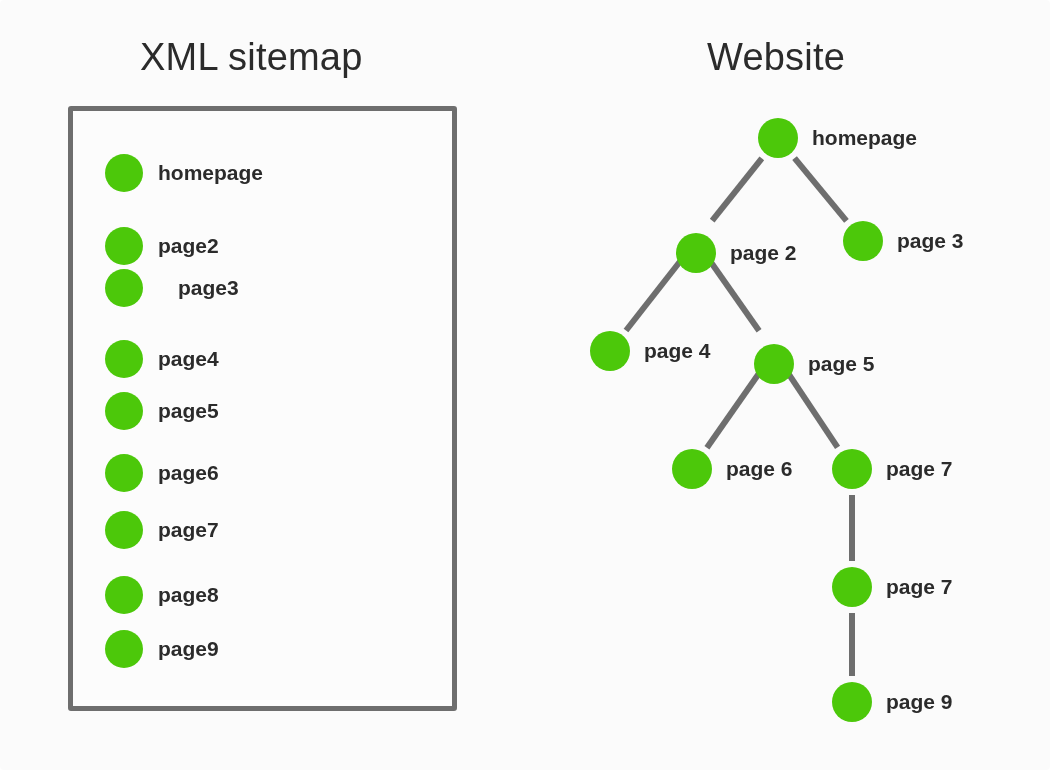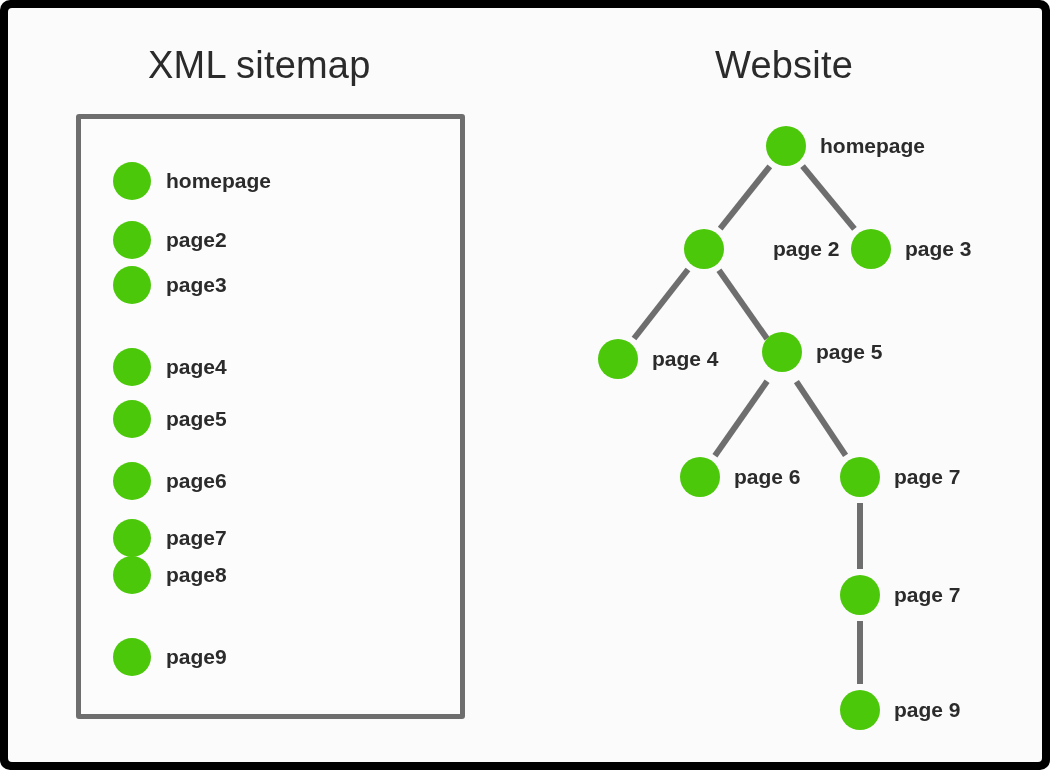--- a/index.html
+++ b/index.html
@@ -13,22 +13,22 @@
     font-family: "Liberation Sans", sans-serif;
     overflow: hidden;
   }
 
   #canvas {
     position: relative;
     width: 1050px;
     height: 770px;
     box-sizing: border-box;
     background: #000000;
-    padding: 8px;
-    border-radius: 10px;
+    padding: 0;
+    border-radius: 22px;
   }
 
   #inner {
     position: relative;
     width: 100%;
     height: 100%;
     background: #fbfbfb;
     border-radius: 4px;
     overflow: hidden;
   }
@@ -134,45 +134,45 @@
   <div id="inner">
 
     <div class="panel-title" id="title-sitemap">XML sitemap</div>
 
     <div id="sitemap-box">
       <div id="sitemap-list">
           <div class="list-row" style="top: 43px;">
             <div class="dot" style="background: rgb(76, 200, 10);"></div>
             <div class="list-label">homepage</div>
           </div>
-          <div class="list-row" style="top: 102px; text-align: right;">
+          <div class="list-row" style="top: 116px; text-align: right;">
             <div class="dot" style="background: rgb(76, 200, 10);"></div>
             <div class="list-label">page2</div>
           </div>
-          <div class="list-row" style="top: 147px;">
+          <div class="list-row" style="top: 158px; gap: 20px;">
             <div class="dot" style="background: rgb(76, 200, 10);"></div>
             <div class="list-label">page3</div>
           </div>
           <div class="list-row" style="top: 229px;">
             <div class="dot" style="background: rgb(76, 200, 10);"></div>
             <div class="list-label">page4</div>
           </div>
           <div class="list-row" style="top: 281px;">
             <div class="dot" style="background: rgb(76, 200, 10);"></div>
             <div class="list-label">page5</div>
           </div>
           <div class="list-row" style="top: 343px;">
             <div class="dot" style="background: rgb(76, 200, 10);"></div>
             <div class="list-label">page6</div>
           </div>
           <div class="list-row" style="top: 400px;">
             <div class="dot" style="background: rgb(76, 200, 10);"></div>
             <div class="list-label">page7</div>
           </div>
-          <div class="list-row" style="top: 437px;">
+          <div class="list-row" style="top: 465px;">
             <div class="dot" style="background: rgb(76, 200, 10);"></div>
             <div class="list-label">page8</div>
           </div>
           <div class="list-row" style="top: 519px;">
             <div class="dot" style="background: rgb(76, 200, 10);"></div>
             <div class="list-label">page9</div>
           </div>
         </div>
     </div>
 
@@ -186,33 +186,33 @@
           <line x1="710.9485834345354" y1="262.27298411837734" x2="759.0514165654646" y2="330.72701588162266" stroke="#6e6e6e" stroke-width="6" stroke-linecap="butt"></line>
           <line x1="759.0777681797123" y1="373.29147710943494" x2="706.9222318202877" y2="447.70852289056506" stroke="#6e6e6e" stroke-width="6" stroke-linecap="butt"></line>
           <line x1="788.422205101856" y1="373.6333076527839" x2="837.577794898144" y2="447.3666923472161" stroke="#6e6e6e" stroke-width="6" stroke-linecap="butt"></line>
           <line x1="852" y1="495" x2="852" y2="561" stroke="#6e6e6e" stroke-width="6" stroke-linecap="butt"></line>
           <line x1="852" y1="613" x2="852" y2="676" stroke="#6e6e6e" stroke-width="6" stroke-linecap="butt"></line>
         </svg>
     <div class="node" style="left: 758px; top: 118px;">
           <div class="dot" style="background: rgb(76, 200, 10);"></div>
           <div class="node-label">homepage</div>
         </div>
-        <div class="node" style="left: 676px; top: 221px; gap: 35px;">
+        <div class="node" style="left: 676px; top: 233px;">
           <div class="dot" style="background: rgb(76, 200, 10);"></div>
           <div class="node-label">page 2</div>
         </div>
         <div class="node" style="left: 843px; top: 221px;">
           <div class="dot" style="background: rgb(76, 200, 10);"></div>
           <div class="node-label">page 3</div>
         </div>
         <div class="node" style="left: 590px; top: 331px;">
           <div class="dot" style="background: rgb(76, 200, 10);"></div>
           <div class="node-label">page 4</div>
         </div>
-        <div class="node" style="left: 754px; top: 324px; align-items: center;">
+        <div class="node" style="left: 754px; top: 344px; align-items: center;">
           <div class="dot" style="background: rgb(76, 200, 10);"></div>
           <div class="node-label">page 5</div>
         </div>
         <div class="node" style="left: 672px; top: 449px; justify-content: flex-end;">
           <div class="dot" style="background: rgb(76, 200, 10);"></div>
           <div class="node-label">page 6</div>
         </div>
         <div class="node" style="left: 832px; top: 449px;">
           <div class="dot" style="background: rgb(76, 200, 10);"></div>
           <div class="node-label">page 7</div>

